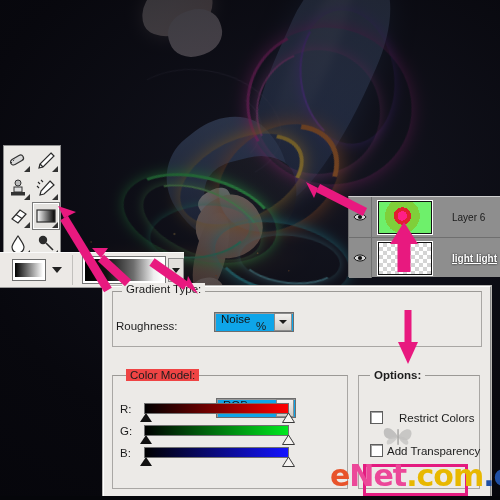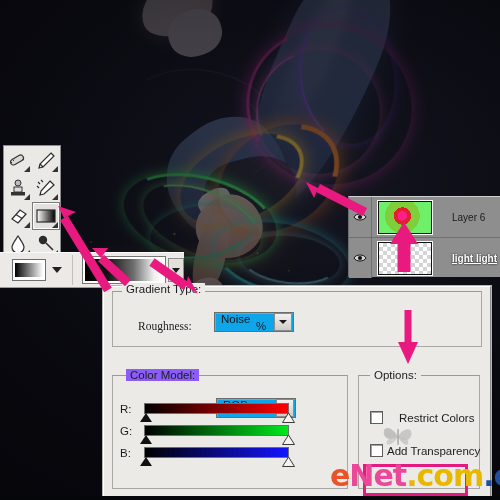--- a/index.html
+++ b/index.html
@@ -333,25 +333,25 @@
       <span class="lbl" style="background:#eceae7;padding:0 4px;">Gradient Type:</span>
     </div>
 
     <div class="combo" style="position:absolute;left:110px;top:-6px;width:78px;">
       <span class="val">Noise</span>
       <span class="btn">
           <i></i>
         </span>
     </div>
 
-    <span class="lbl" style="position:absolute;left:34px;top:33px;font-family:Liberation Serif, serif;">Roughness:</span>
+    <span class="lbl" style="position:absolute;left:12px;top:33px;">Roughness:</span>
     <span class="lbl" style="position:absolute;left:152px;top:33px;">%</span>
 
     <div class="gbox" style="left:8px;top:88px;width:234px;height:112px;"></div>
-    <span class="lbl" style="position:absolute;left:22px;top:82px;background:#8b5cf6;padding:0 4px;">Color Model:</span>
+    <span class="lbl" style="position:absolute;left:22px;top:82px;background:#ef4444;padding:0 4px;">Color Model:</span>
     <div class="combo" style="position:absolute;left:112px;top:80px;width:78px;">
       <span class="val">RGB</span>
       <span class="btn">
           <i></i>
         </span>
     </div>
 
     <span class="lbl" style="position:absolute;left:16px;top:116px;">R:</span>
     <div class="slider-track" style="position:absolute;left:40px;top:116px;width:145px;
       background:linear-gradient(90deg,#000,#ff0000);"></div>
@@ -370,21 +370,21 @@
 
     <span class="lbl" style="position:absolute;left:16px;top:160px;">B:</span>
     <div class="slider-track" style="position:absolute;left:40px;top:160px;width:145px;
       background:linear-gradient(90deg,#000,#1414ff);"></div>
     <div class="stop-l" style="position:absolute;left:36px;top:170px;"></div>
     <svg style="position:absolute;left:178px;top:170px;" width="13" height="10" viewBox="0 0 13 10">
       <path d="M6.5 0 L12.5 9.5 L0.5 9.5 Z" fill="#f6f4f1" stroke="#3a3a3a" stroke-width="1"></path>
       </svg>
 
     <div class="gbox" style="left:254px;top:88px;width:120px;height:112px;"></div>
-    <span class="lbl" style="position:absolute;left:266px;top:82px;background:#eceae7;padding:0 4px;">Options:</span>
+    <span class="lbl" style="position:absolute;left:266px;top:82px;background:#eceae7;padding:0 4px;font-weight:bold;">Options:</span>
 
     <div class="row" style="position:absolute;left:266px;top:124px;gap:16px;">
       <span class="chk"></span>
       <span class="lbl">Restrict Colors</span>
     </div>
 
     <div class="row" style="position:absolute;left:266px;top:157px;gap:4px;">
       <span class="chk"></span>
       <span class="lbl">Add Transparency</span>
     </div>

